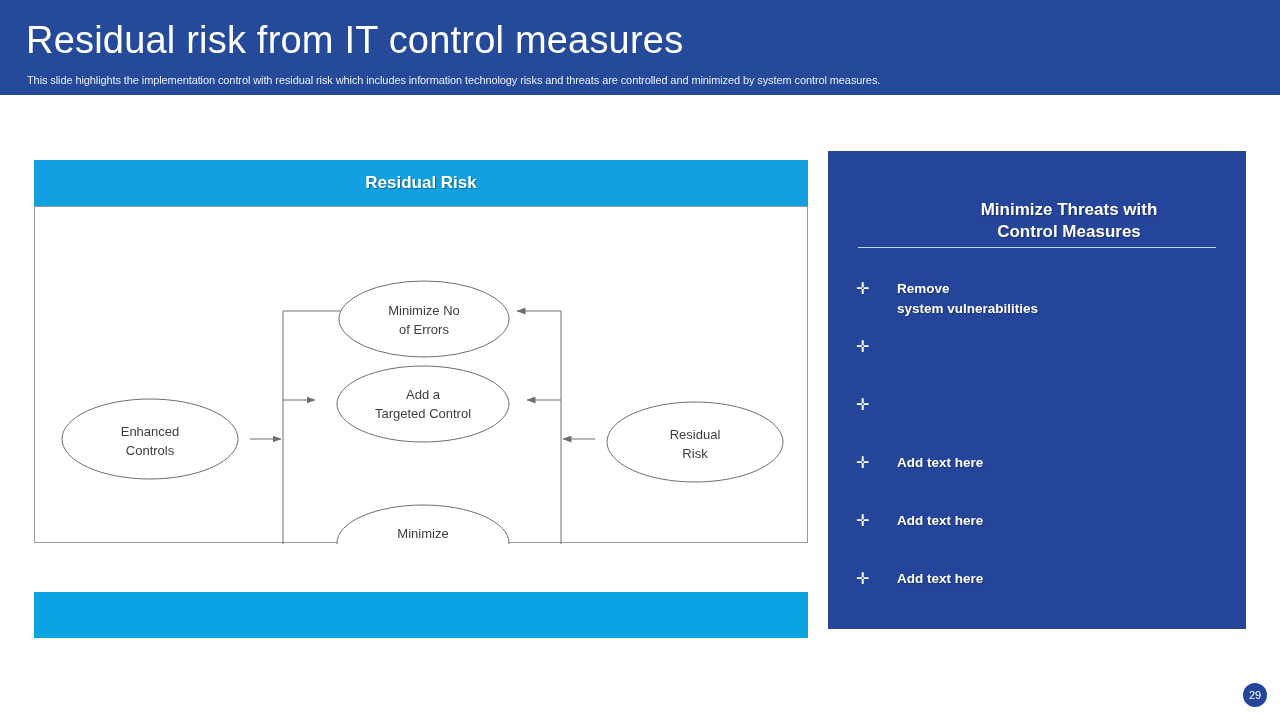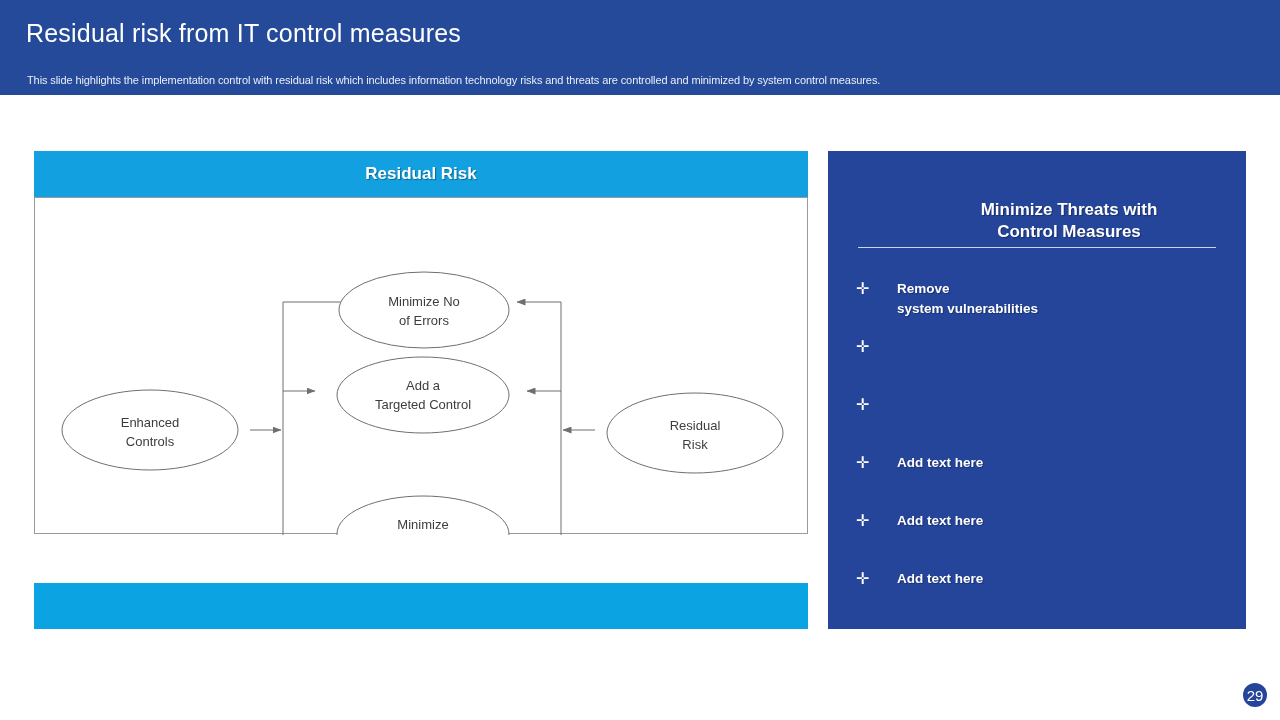--- a/index.html
+++ b/index.html
@@ -12,31 +12,31 @@
   #slide { position: relative; width: 1280px; height: 720px; background:#fff; }
 
   
   .header {
     position: absolute; left: 0; top: 0;
     width: 1280px; height: 95px;
     background: #254A9A;
   }
   .header-title {
     position: absolute; left: 26px; top: 19px;
-    font-size: 25px; font-weight: 400; color: #ffffff;
+    font-size: 38px; font-weight: 400; color: #ffffff;
     letter-spacing: .2px; white-space: nowrap;
   }
   .header-sub {
     position: absolute; left: 27px; top: 74px;
     font-size: 11px; color: #e9eef8; font-weight: 400;
     letter-spacing: -0.1px; white-space: nowrap;
   }
 
   
-  .left-card { position: absolute; left: 34px; top: 151px; width: 774px; height: 478px; }
+  .left-card { position: absolute; left: 34px; top: 160px; width: 774px; height: 478px; }
   .lc-topbar {
     position: absolute; left: 0; top: 0; width: 774px; height: 46px;
     background: #13A0E0;
   }
   .lc-topbar-title {
     position: absolute; left: 0; top: 0; width: 774px; height: 46px;
     display: flex; align-items: center; justify-content: center;
     font-size: 17px; font-weight: bold; color: #ffffff;
     text-shadow: 1px 1px 1px rgba(0,0,0,.35);
   }
@@ -98,21 +98,21 @@
 
   
   .footer-note {
     position: absolute; left: 0; top: 700px; width: 1280px;
     text-align: center; font-size: 10.5px; color: #b6b6b6;
   }
   .page-badge {
     position: absolute; left: 1243px; top: 683px;
     width: 24px; height: 24px; border-radius: 50%;
     background: #25459B; color: #fff;
-    font-size: 15px; display: flex; align-items: center; justify-content: center;
+    font-size: 11px; display: flex; align-items: center; justify-content: center;
   }
 </style>
 </head>
 <body>
 
 <div id="slide">
 
   <div class="header">
     <div class="header-title">Residual risk from IT control measures</div>
     <div class="header-sub">This slide highlights the implementation control with residual risk which includes information technology risks and threats are controlled and minimized by system control measures.</div>

